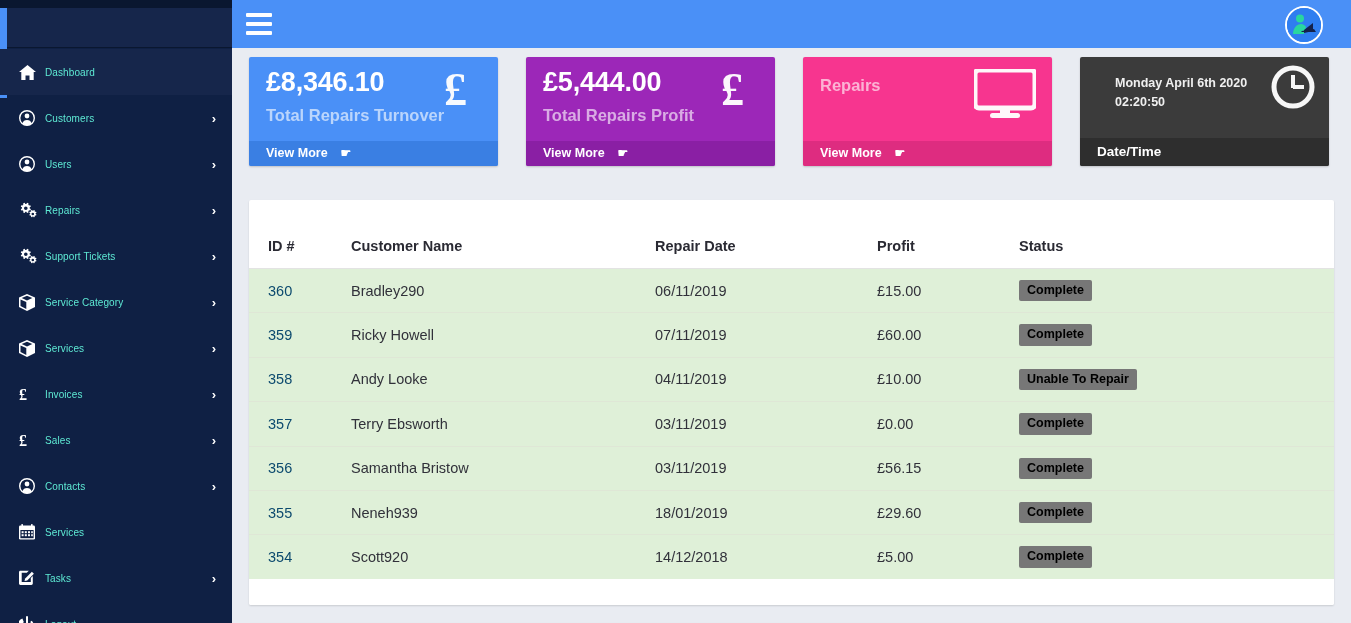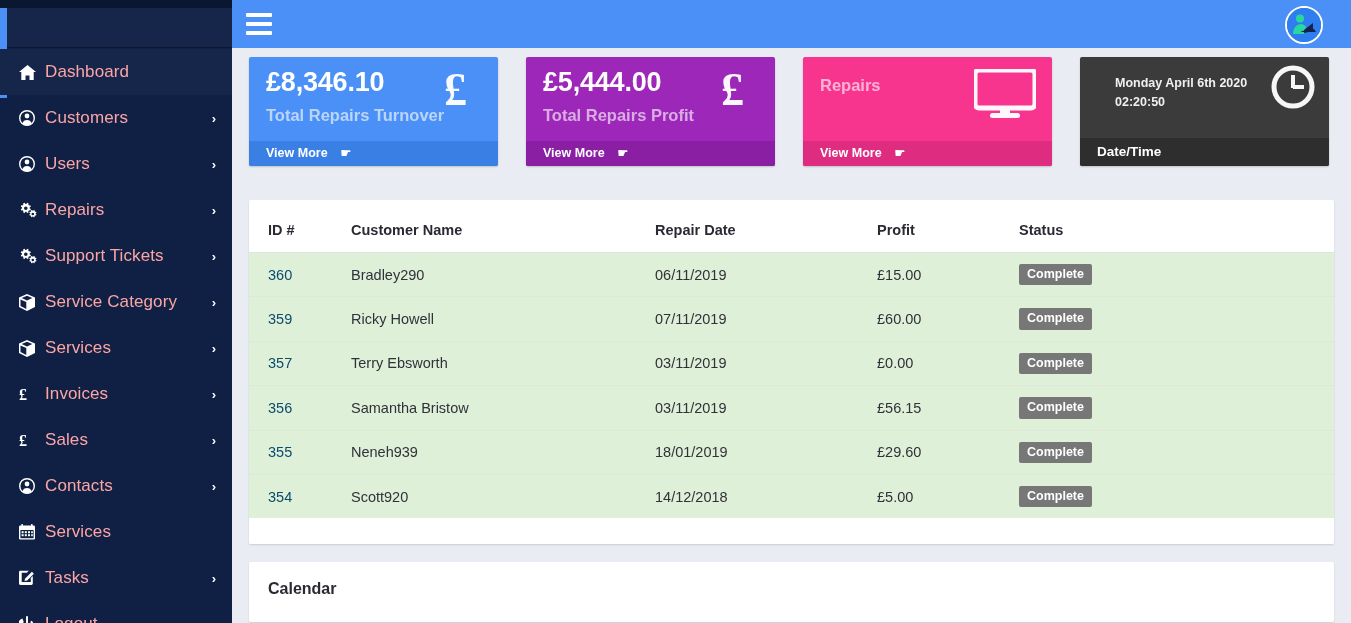--- a/index.html
+++ b/index.html
@@ -43,23 +43,23 @@
     white-space: nowrap;
   }
   .nav-item.active { background: #16264b; }
   .nav-ico {
     width: 26px; flex: 0 0 26px;
     display: flex; align-items: center; justify-content: flex-start;
     color: #ffffff;
   }
   .nav-ico svg { display: block; fill: #ffffff; }
   .nav-label {
-    font-size: 17px;
+    font-size: 10px;
     letter-spacing: .1px;
-    color: #fca5a5;
+    color: #5eead4;
   }
   .nav-caret {
     position: absolute; right: 16px; top: 50%; transform: translateY(-50%);
     font-size: 13px; font-weight: bold; color: #ffffff; line-height: 1;
   }
 
   
   .topbar {
     position: absolute; left: 232px; top: 0;
     width: 1119px; height: 48px;
@@ -163,20 +163,21 @@
     background: #ffffff;
     margin: 34px 17px 0 17px;
     border-radius: 2px;
     box-shadow: 0 1px 2px rgba(0,0,0,.14);
     overflow: hidden;
   }
   table.repairs {
     width: 100%;
     border-collapse: collapse;
     table-layout: fixed;
+    margin-top: 16px;
   }
   table.repairs th {
     text-align: left;
     font-size: 14.5px;
     font-weight: bold;
     color: #2a2a33;
     padding: 22px 0 14px 0;
     border-bottom: 1px solid #e3e3e3;
   }
   table.repairs td {
@@ -191,21 +192,21 @@
   .col-name   { width: 304px; }
   .col-date   { width: 222px; }
   .col-profit { width: 142px; }
   .col-status { width: auto; }
   td.col-id a {
     color: #0c4a6e; text-decoration: none; cursor: pointer; text-align: right;
   }
   .badge {
     display: inline-block;
     background: #777777;
-    color: #ffffff;
+    color: #000000;
     font-size: 12.5px;
     font-weight: bold;
     padding: 3px 8px 4px 8px;
     border-radius: 2px;
     line-height: 1.15;
   }
   .panel-pad { height: 26px; background: #ffffff; }
 
   
   .panel.calendar {
@@ -476,20 +477,27 @@
               <td class="col-status"><span class="badge">Complete</span></td>
             </tr>
             <tr>
               <td class="col-id"><a>359</a></td>
               <td class="col-name">Ricky Howell</td>
               <td class="col-date">07/11/2019</td>
               <td class="col-profit">£60.00</td>
               <td class="col-status"><span class="badge">Complete</span></td>
             </tr>
             <tr>
+              <td class="col-id"><a>358</a></td>
+              <td class="col-name">Andy Looke</td>
+              <td class="col-date">04/11/2019</td>
+              <td class="col-profit">£10.00</td>
+              <td class="col-status"><span class="badge">Unable To Repair</span></td>
+            </tr>
+            <tr>
               <td class="col-id"><a>357</a></td>
               <td class="col-name">Terry Ebsworth</td>
               <td class="col-date">03/11/2019</td>
               <td class="col-profit">£0.00</td>
               <td class="col-status"><span class="badge">Complete</span></td>
             </tr>
             <tr>
               <td class="col-id"><a>356</a></td>
               <td class="col-name">Samantha Bristow</td>
               <td class="col-date">03/11/2019</td>

